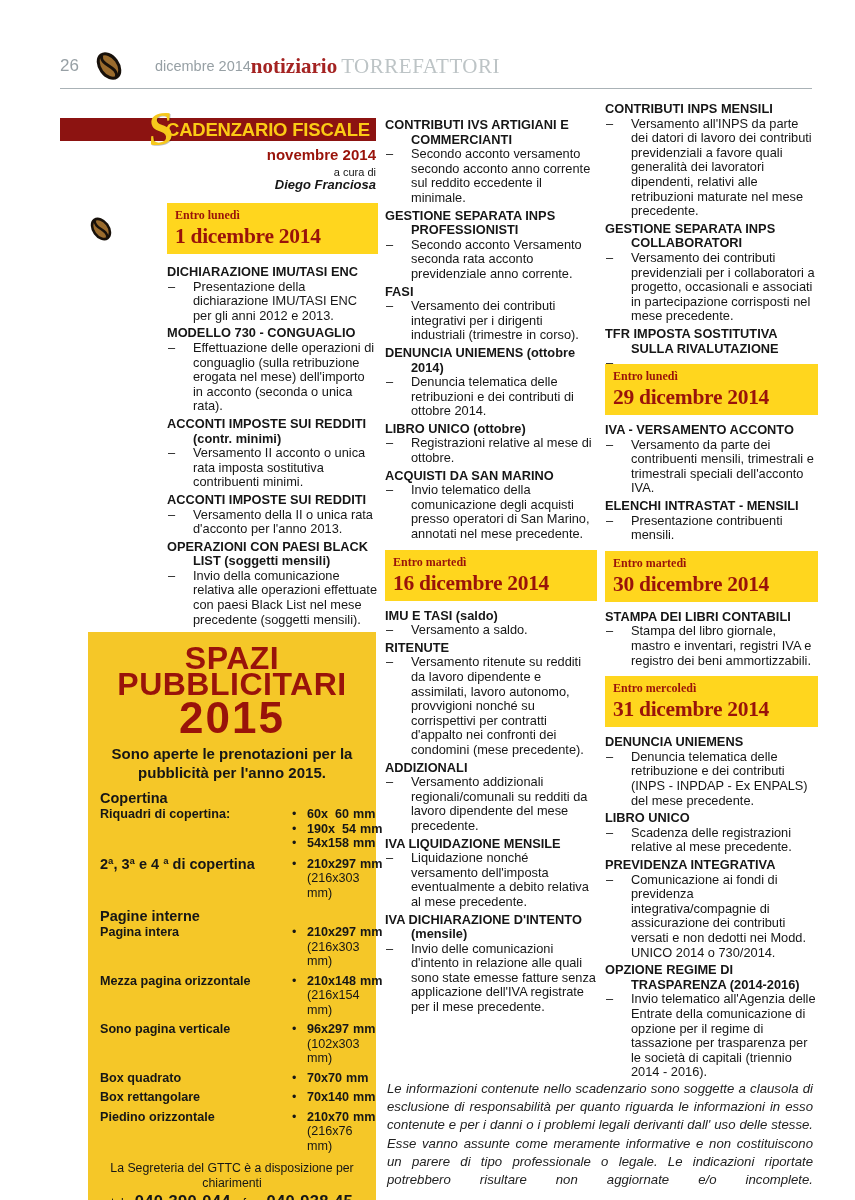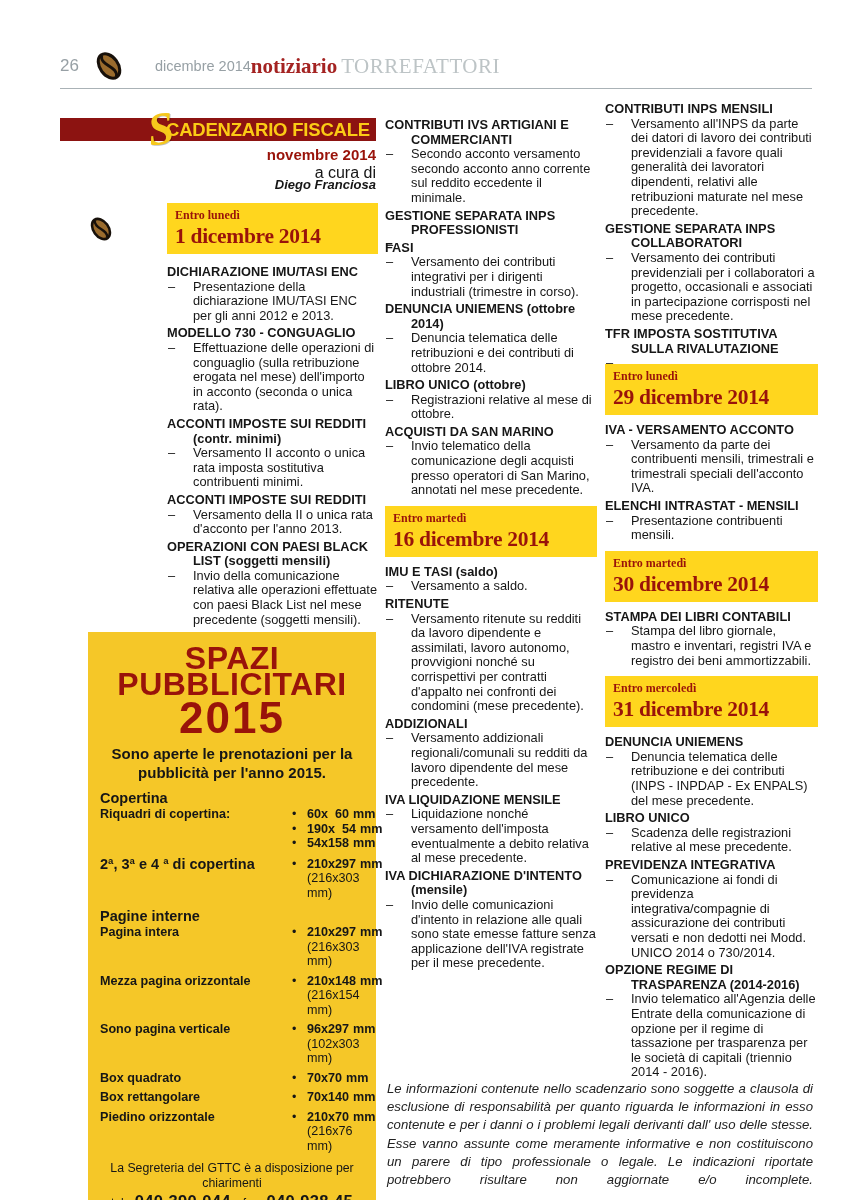--- a/index.html
+++ b/index.html
@@ -22,21 +22,21 @@
   .m2{color:var(--mast-gray);font-weight:400;letter-spacing:.5px;margin-left:4px;}
   .rule{position:absolute;left:60px;top:88px;width:752px;height:1px;background:#aab2b6;}
 
   
   .banner{position:absolute;left:60px;top:118px;width:316px;height:23px;background:var(--red);}
   .script-s{position:absolute;left:88px;top:-12px;font-family:"Liberation Serif",serif;font-style:italic;font-weight:700;
     font-size:46px;line-height:46px;color:#F6C81C;transform:rotate(-8deg);text-shadow:1px 1px 0 rgba(0,0,0,.25);}
   .banner-title{position:absolute;right:6px;top:0;line-height:23px;font-size:18.5px;font-weight:700;color:#FBCB15;letter-spacing:-.2px;}
   .credits{position:absolute;left:60px;top:146px;width:316px;text-align:right;}
   .credit-month{color:var(--red-text);font-size:15px;font-weight:700;}
-  .credit-pre{font-size:16px;margin-top:4px;line-height:11px;}
+  .credit-pre{font-size:11px;margin-top:4px;line-height:11px;}
   .credit-name{font-size:13px;font-weight:700;font-style:italic;line-height:14px;}
   .bean-margin{position:absolute;left:86px;top:212px;width:30px;height:34px;}
 
   
   .col{position:absolute;font-size:12.8px;line-height:14.6px;}
   .col1{left:167px;top:203px;width:211px;}
   .col2{left:385px;top:118px;width:212px;}
   .col3{left:605px;top:102px;width:213px;}
   .entry-heading{font-weight:700;padding-left:26px;text-indent:-26px;margin-top:3px;}
   .col .entry-heading:first-child{margin-top:0;}
@@ -126,21 +126,21 @@
       <div class="entry-item"><span class="dash">–</span><span>Versamento II acconto o unica rata imposta sostitutiva contribuenti minimi.</span></div>
       <div class="entry-heading">ACCONTI IMPOSTE SUI REDDITI</div>
       <div class="entry-item"><span class="dash">–</span><span>Versamento della II o unica rata d'acconto per l'anno 2013.</span></div>
       <div class="entry-heading">OPERAZIONI CON PAESI BLACK LIST (soggetti mensili)</div>
       <div class="entry-item"><span class="dash">–</span><span>Invio della comunicazione relativa alle operazioni effettuate con paesi Black List nel mese precedente (soggetti mensili).</span></div>
     </div>
   <div class="col col2">
       <div class="entry-heading">CONTRIBUTI IVS ARTIGIANI E COMMERCIANTI</div>
       <div class="entry-item"><span class="dash">–</span><span>Secondo acconto versamento secondo acconto anno corrente sul reddito eccedente il minimale.</span></div>
       <div class="entry-heading">GESTIONE SEPARATA INPS PROFESSIONISTI</div>
-      <div class="entry-item"><span class="dash">–</span></div>
+      <div class="entry-item"><span class="dash">–</span><span>Secondo acconto Versamento seconda rata acconto previdenziale anno corrente.</span></div>
       <div class="entry-heading">FASI</div>
       <div class="entry-item"><span class="dash">–</span><span>Versamento dei contributi integrativi per i dirigenti industriali (trimestre in corso).</span></div>
       <div class="entry-heading">DENUNCIA UNIEMENS (ottobre 2014)</div>
       <div class="entry-item"><span class="dash">–</span><span>Denuncia telematica delle retribuzioni e dei contributi di ottobre 2014.</span></div>
       <div class="entry-heading">LIBRO UNICO (ottobre)</div>
       <div class="entry-item"><span class="dash">–</span><span>Registrazioni relative al mese di ottobre.</span></div>
       <div class="entry-heading">ACQUISTI DA SAN MARINO</div>
       <div class="entry-item"><span class="dash">–</span><span>Invio telematico della comunicazione degli acquisti presso operatori di San Marino, annotati nel mese precedente.</span></div>
       <div class="deadline-box">
         <div class="deadline-day">Entro martedì</div>

